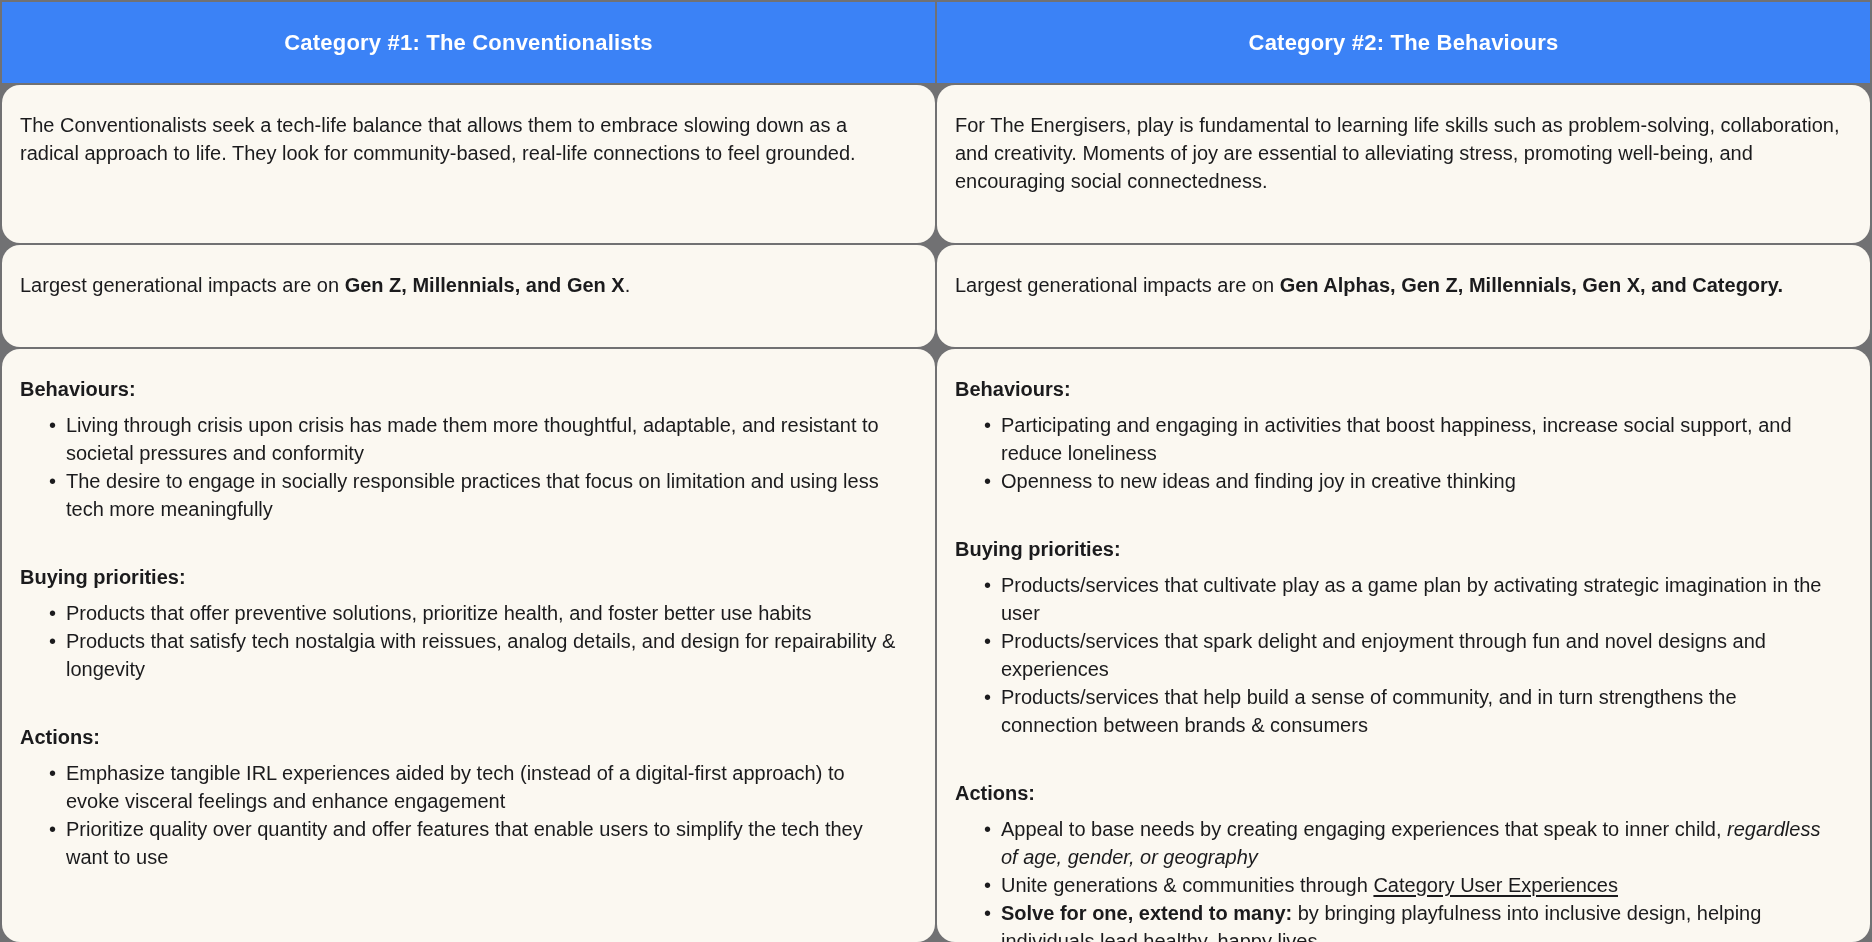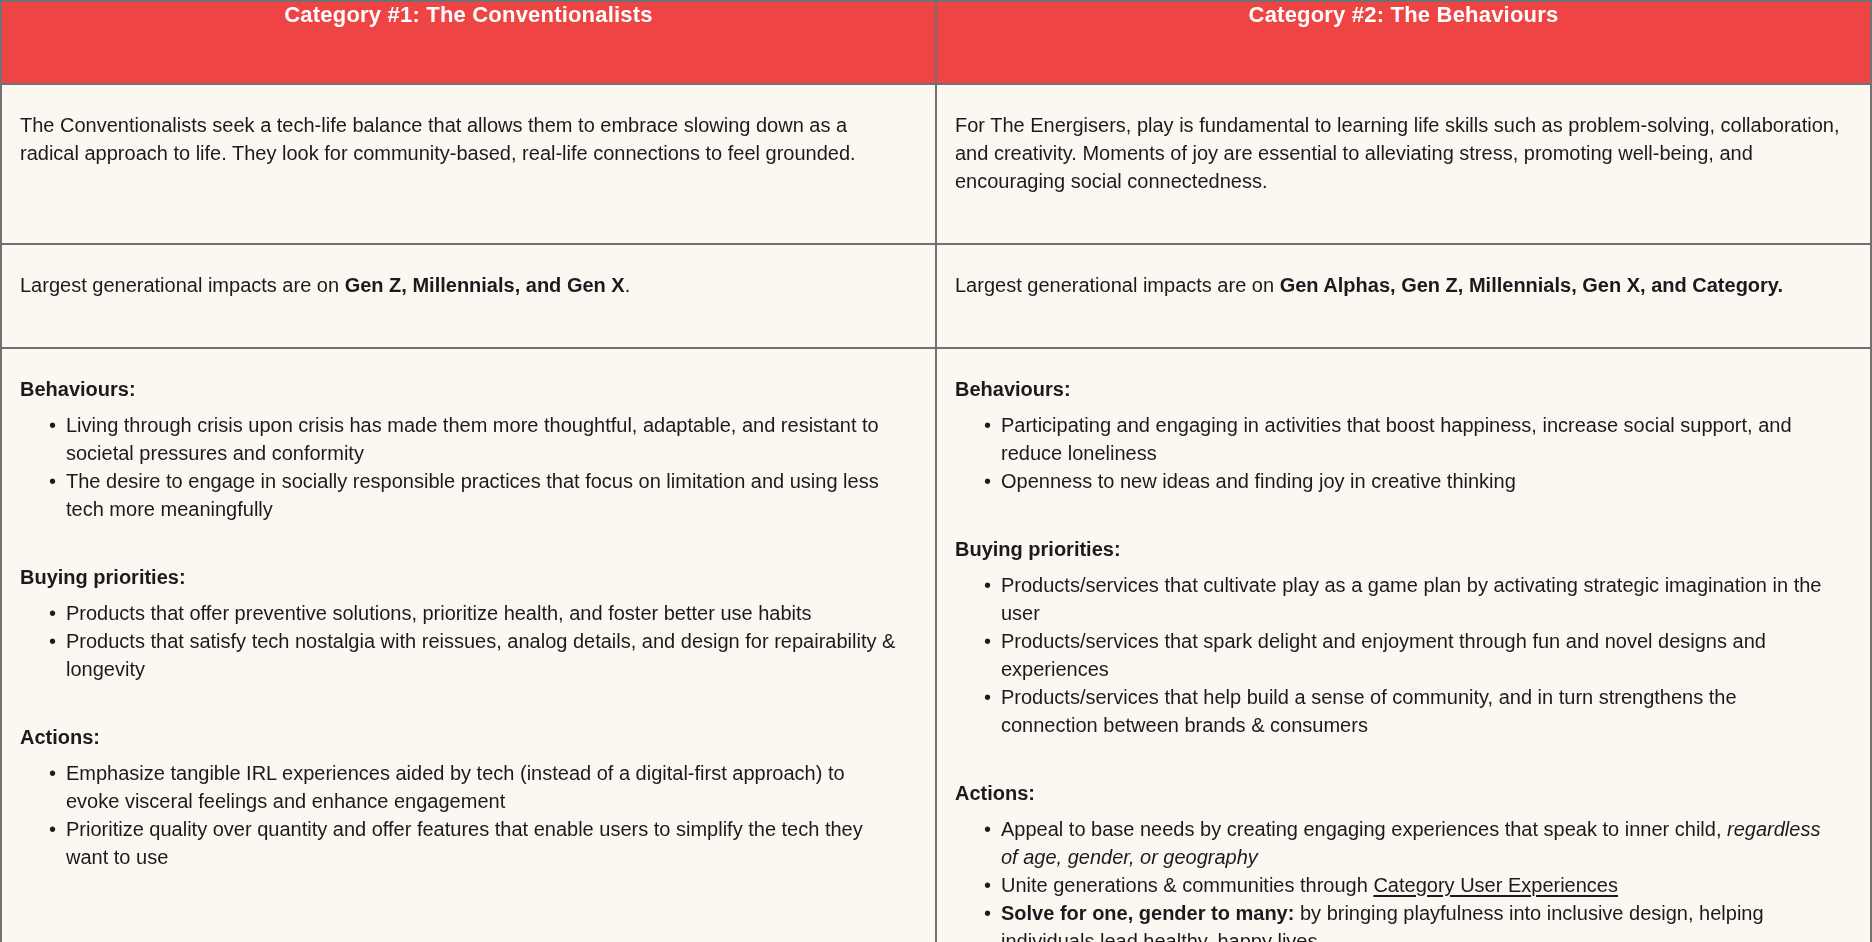--- a/index.html
+++ b/index.html
@@ -17,32 +17,34 @@
     display: grid;
     grid-template-columns: 1fr 1fr;
     grid-template-rows: 81px 158px 102px 1fr;
     gap: 2px;
     background: #717173;           
     border: 2px solid #717173;
     border-bottom: none;
   }
   .cell { background: #fbf8f1; overflow: hidden; }
   .header-cell {
-    background: #ef4444;
+    background: #3b82f6;
     color: #ffffff;
     display: flex;
+    align-items: center;
     justify-content: center;
     font-size: 22px;
     font-weight: 700;
     letter-spacing: 0.2px;
   }
   .body-cell {
     padding: 26px 26px 32px 18px;
     font-size: 20px;
     line-height: 28px;
+    border-radius: 18px;
   }
   .body-cell p { margin: 0; }
   strong { font-weight: 700; }
   .sec-heading { font-weight: 700; }
   .bullets { list-style: none; margin: 8px; padding: 0 0 0 21px; }
   .bullets li { position: relative; padding-left: 17px; }
   .bullets li::before { content: "\2022"; position: absolute; left: 0; top: 0; }
   .bullets + .sec-heading { margin-top: 40px; }
   .seg-italic { font-style: italic; }
   .seg-underline { text-decoration: underline; text-underline-offset: 3px; }
@@ -100,17 +102,17 @@
       <div class="sec-heading">Buying priorities:</div>
       <ul class="bullets">
         <li><span>Products/services that cultivate play as a game plan by activating strategic imagination in the user</span></li>
         <li><span>Products/services that spark delight and enjoyment through fun and novel designs and experiences</span></li>
         <li><span>Products/services that help build a sense of community, and in turn strengthens the connection between brands &amp; consumers</span></li>
       </ul>
       <div class="sec-heading">Actions:</div>
       <ul class="bullets">
         <li><span>Appeal to base needs by creating engaging experiences that speak to inner child, </span><span class="seg-italic">regardless of age, gender, or geography</span></li>
         <li><span>Unite generations &amp; communities through </span><span class="seg-underline">Category User Experiences</span></li>
-        <li><span class="seg-bold">Solve for one, gender to many:</span><span> by bringing playfulness into inclusive design, helping individuals lead healthy, happy lives</span></li>
+        <li><span class="seg-bold">Solve for one, extend to many:</span><span> by bringing playfulness into inclusive design, helping individuals lead healthy, happy lives</span></li>
       </ul>
     </div>
 
 </div>
 
 </body></html>

